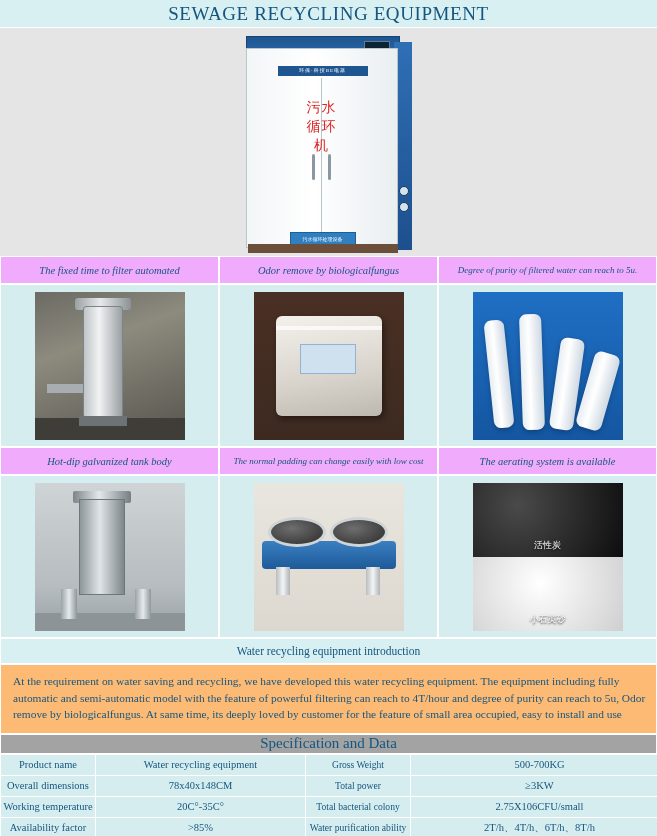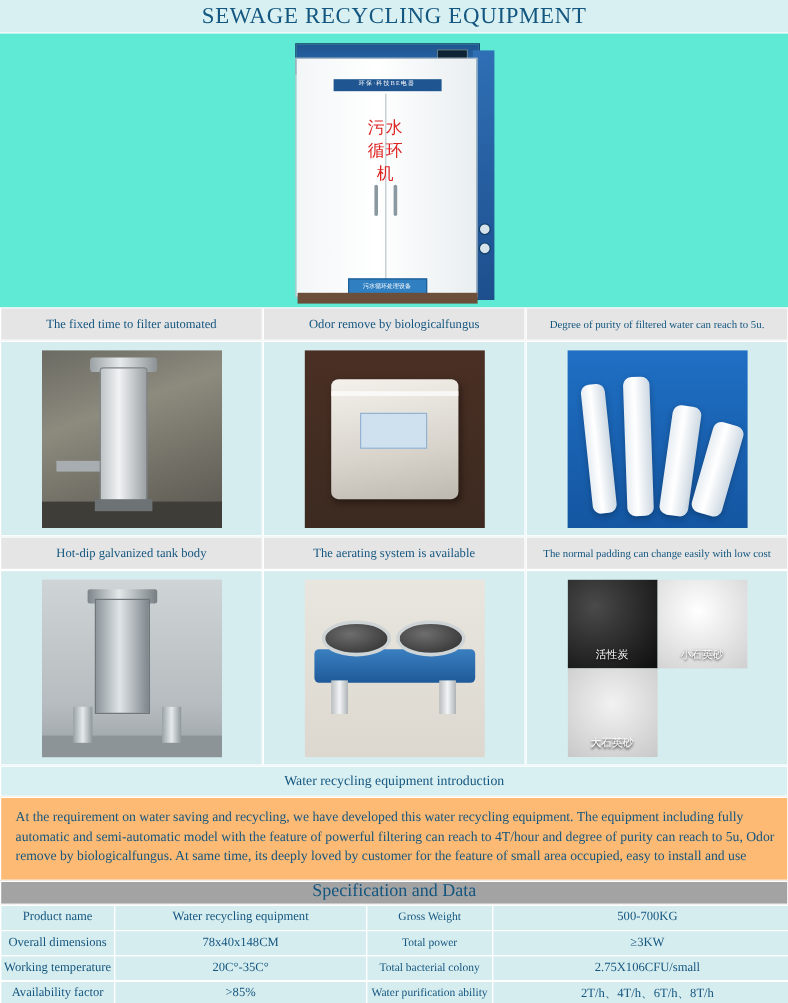--- a/index.html
+++ b/index.html
@@ -28,21 +28,21 @@
     align-items: center;
     justify-content: center;
     font-size: 19px;
     letter-spacing: 0.6px;
     color: #13567f;
   }
 
   
   .hero {
     height: 228px;
-    background: #5eead4;
+    background: #e5e5e5;
     display: flex;
     align-items: flex-end;
     justify-content: center;
     position: relative;
     overflow: hidden;
   }
   .machine {
     position: relative;
     width: 166px;
     height: 218px;
@@ -146,31 +146,32 @@
   }
 
   
   .grid {
     display: grid;
     grid-template-columns: 1fr 1fr 1fr;
     gap: 0;
   }
   .cap {
     height: 20px;
-    background: #e5e5e5;
+    background: #f0abfc;
     border: 1px solid #ffffff;
     display: flex;
     align-items: center;
     justify-content: center;
     font-size: 10.5px;
     color: #14567f;
     text-align: center;
     padding: 13px 3px;
     overflow: hidden;
     white-space: nowrap;
+    font-style: italic;
   }
   .cap.small { font-size: 9px; }
   .cell {
     height: 163px;
     background: #d6edef;
     border: 1px solid #ffffff;
     display: flex;
     align-items: center;
     justify-content: center;
     overflow: hidden;
@@ -296,21 +297,21 @@
     position: absolute; top: 84px;
     width: 14px; height: 28px;
     background: linear-gradient(90deg,#b9bdbf,#f2f4f5 50%,#aeb3b6);
   }
   .ph-aer .legA { left: 22px; }
   .ph-aer .legB { left: 112px; }
 
   
   .ph-media {
     display: grid;
-    grid-template-columns: 1fr 1fr;
+    grid-template-columns: 1fr;
     grid-template-rows: 1fr 1fr;
     width: 150px; height: 148px;
   }
   .ph-media .q { position: relative; overflow: hidden; }
   .ph-media .q span {
     position: absolute; left: 0; right: 0; bottom: 5px;
     text-align: center;
     font-size: 9px;
     color: #fff;
     font-family: "DejaVu Sans", sans-serif;
@@ -427,22 +428,22 @@
         <div class="c c1"></div>
         <div class="c c2"></div>
         <div class="c c3"></div>
         <div class="c c4"></div>
       </div>
     </div>
   </div>
 
   <div class="grid">
     <div class="cap">Hot-dip galvanized tank body</div>
+    <div class="cap small">The normal padding can change easily with low cost</div>
     <div class="cap">The aerating system is available</div>
-    <div class="cap small">The normal padding can change easily with low cost</div>
   </div>
 
   <div class="grid">
     <div class="cell">
       <div class="inner ph-tank">
         <div class="floor2"></div>
         <div class="cap2"></div>
         <div class="tank"></div>
         <div class="legl"></div>
         <div class="legr"></div>

